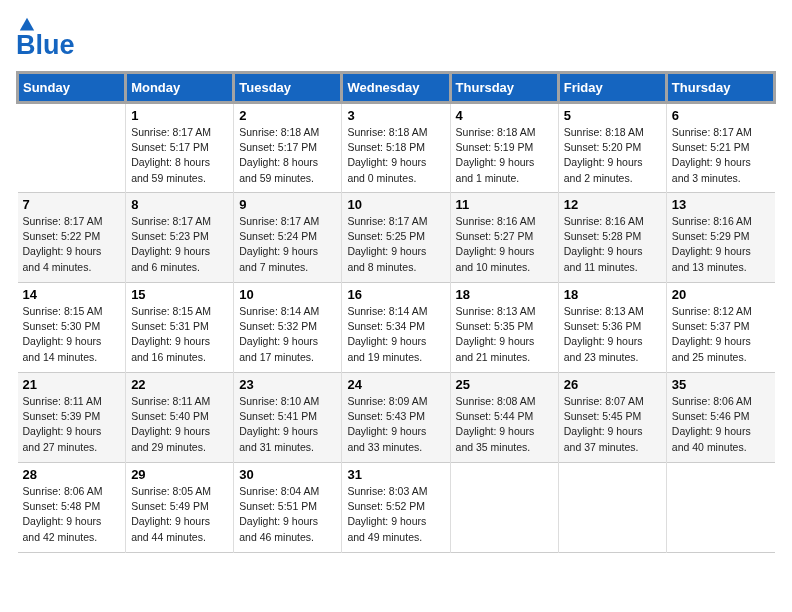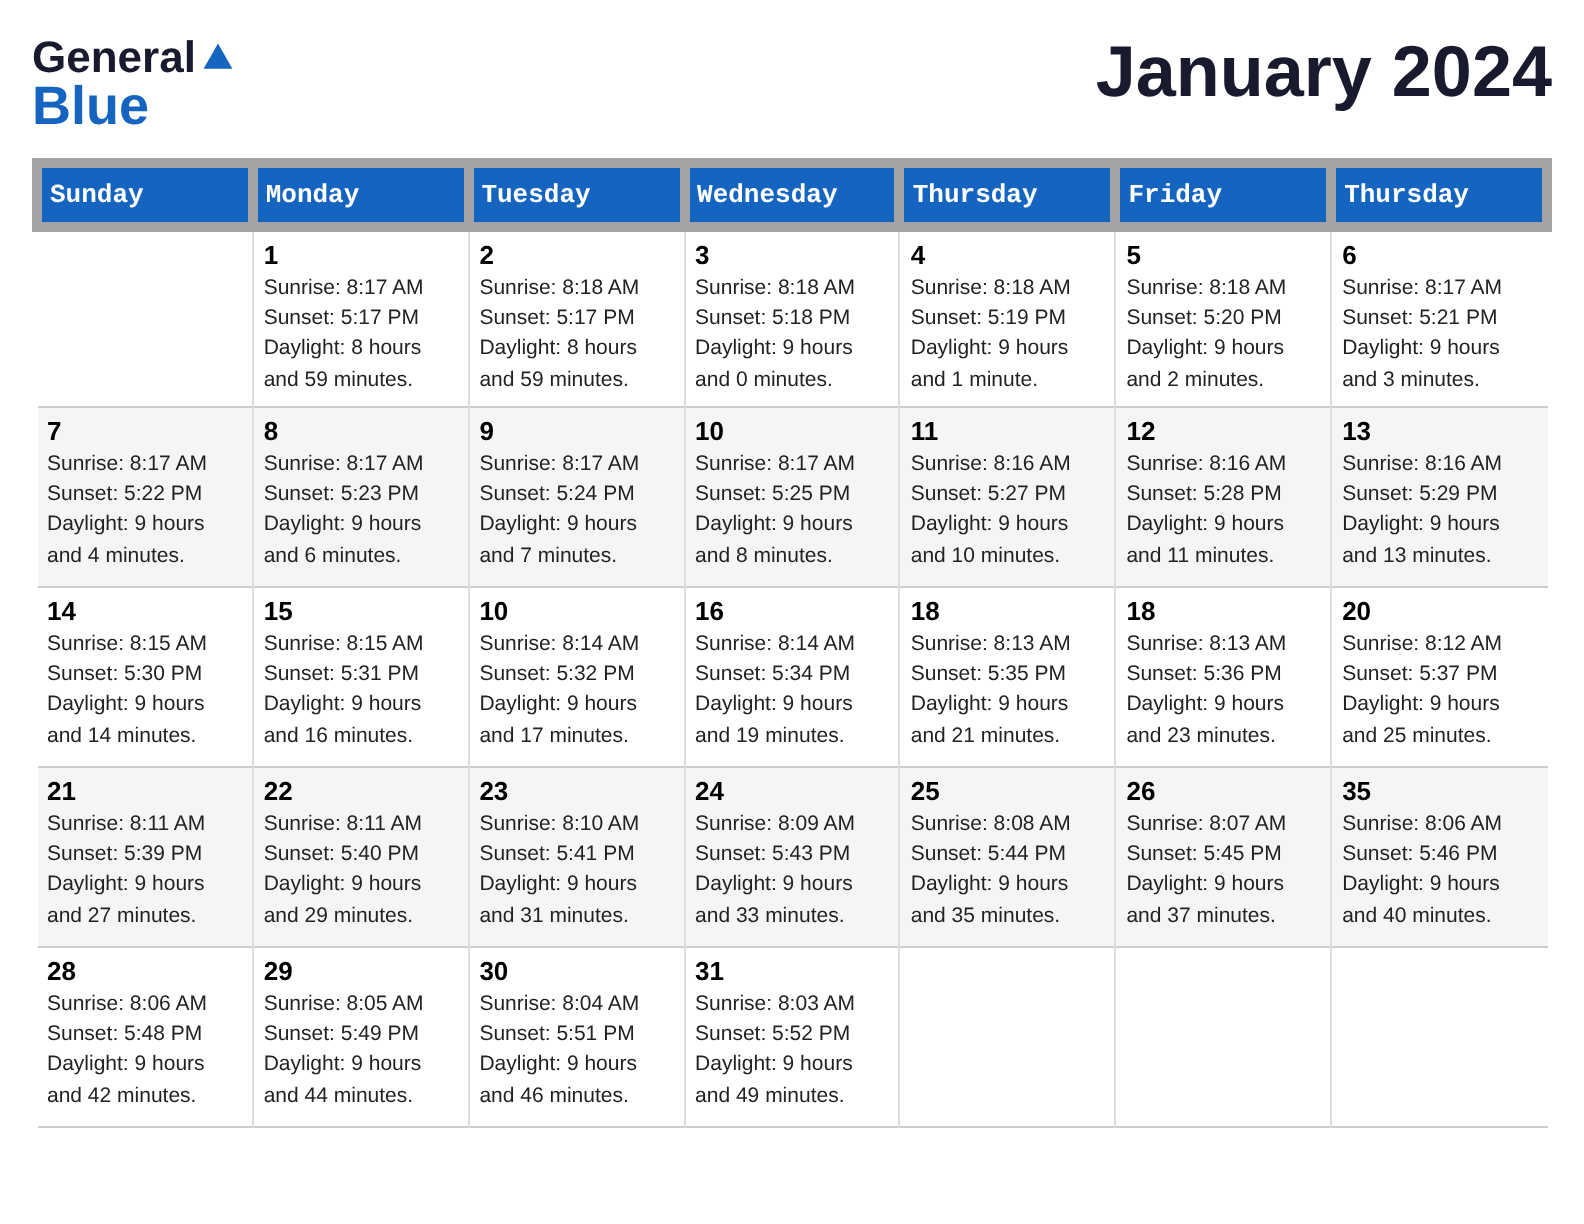--- a/index.html
+++ b/index.html
@@ -53,22 +53,21 @@
       border-collapse: collapse;
       font-size: 11px;
     }
     thead tr th {
       background-color: #1565c0;
       color: #fff;
       padding: 6px 4px;
       text-align: left;
       font-size: 13px;
       font-weight: bold;
-      border: 5px solid #a3a3a3;
-      font-family: Liberation Mono, monospace;
+      border: 3px solid #a3a3a3;
     }
     tbody tr {
       border-bottom: 1px solid #ccc;
     }
     tbody tr:nth-child(even) {
       background-color: #f5f5f5;
     }
     tbody tr:nth-child(odd) {
       background-color: #fff;
     }
@@ -91,29 +90,27 @@
       font-size: 10.5px;
       line-height: 1.45;
     }
   </style>
 </head>
 <body>
 
 <div class="header">
   <div class="logo">
     <div class="logo-text">
-      <span class="logo-general">General</span>
       <svg class="logo-icon" viewBox="0 0 20 20">
         <polygon points="10,2 18,16 2,16" fill="#1565c0"></polygon>
       </svg>
     </div>
     <span class="logo-blue" style="font-size:27px;font-weight:bold;color:#1565c0;margin-top:-4px;">Blue</span>
   </div>
   <div class="title-block">
-    <div class="calendar-title">January 2024</div>
   </div>
 </div>
 
 <table>
   <thead>
     <tr>
     <th>Sunday</th>
         <th>Monday</th>
         <th>Tuesday</th>
         <th>Wednesday</th>

